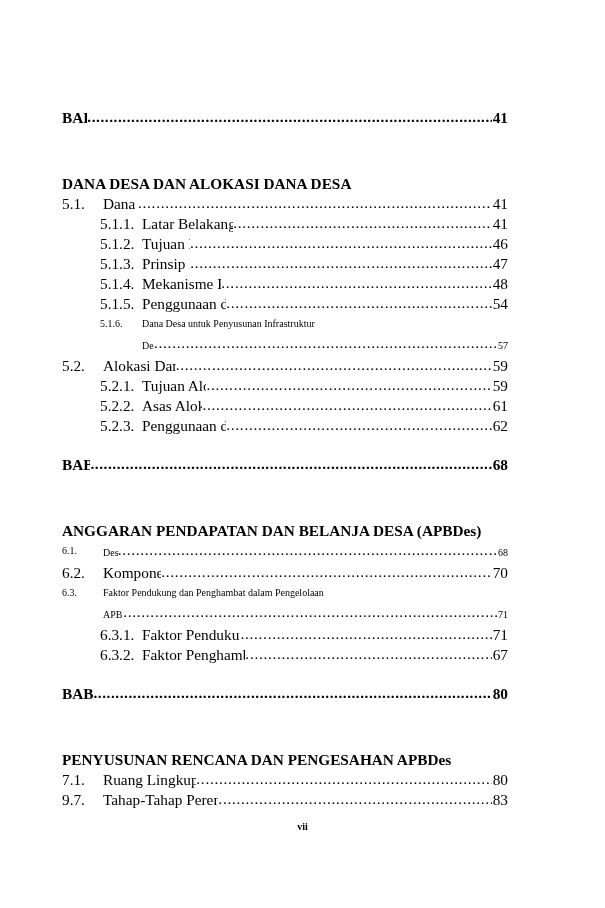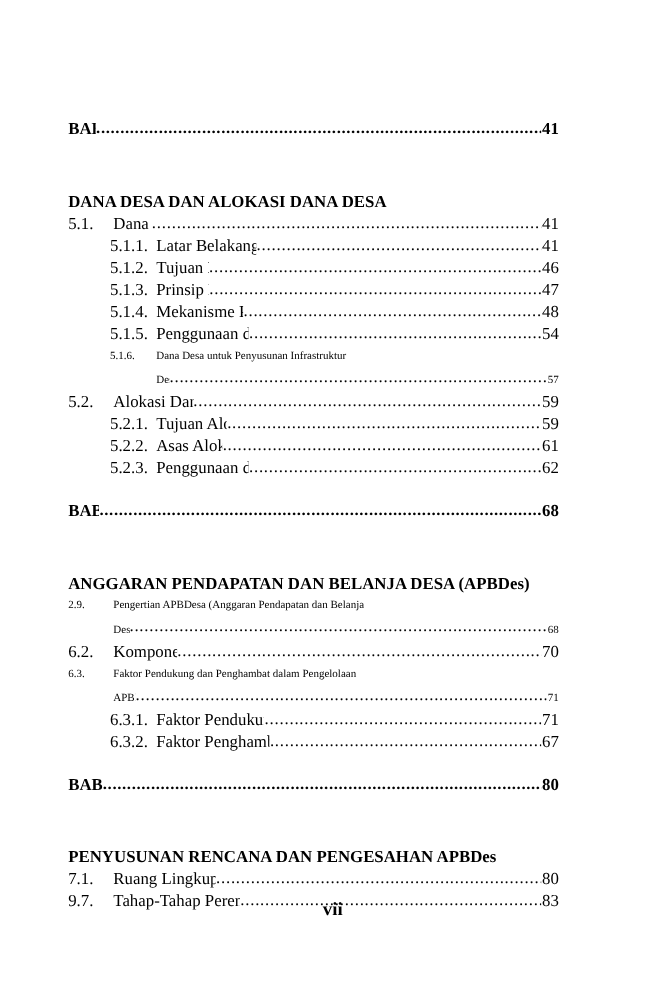--- a/index.html
+++ b/index.html
@@ -152,21 +152,21 @@
   .lvl3.row-wrap { padding-left: 38px; }
   .lvl3.row-wrap .num { width: 42px; }
 
   
   #folio {
     position: absolute;
     left: 0;
     top: 818px;
     width: 605px;
     text-align: center;
-    font-size: 17px;
+    font-size: 10px;
     font-weight: bold;
     line-height: 18px;
   }
 </style>
 </head>
 <body>
 
 <div id="toc-page">
   <div id="toc-body">
       <div class="chapter-group">
@@ -249,23 +249,22 @@
         </div>
       </div>
       <div class="chapter-group">
         <div class="row row-bab">
           <span class="txt">BAB VI </span>
           <span class="leader"></span>
           <span class="pg">68</span>
         </div>
         <div class="chapter-title">ANGGARAN PENDAPATAN DAN BELANJA DESA (APBDes)</div>
         <div class="row-wrap lvl2">
-          <span class="num">2.9.</span>
+          <span class="num">6.1.</span>
           <div class="wrap-body">
-            <div class="wrap-first">Pengertian APBDesa (Anggaran Pendapatan dan Belanja</div>
             <div class="wrap-second">
               <span class="txt">Desa)</span>
               <span class="leader"></span>
               <span class="pg">68</span>
             </div>
           </div>
         </div>
         <div class="row lvl2">
           <span class="num">6.2.</span>
           <span class="txt">Komponen APBDes</span>

